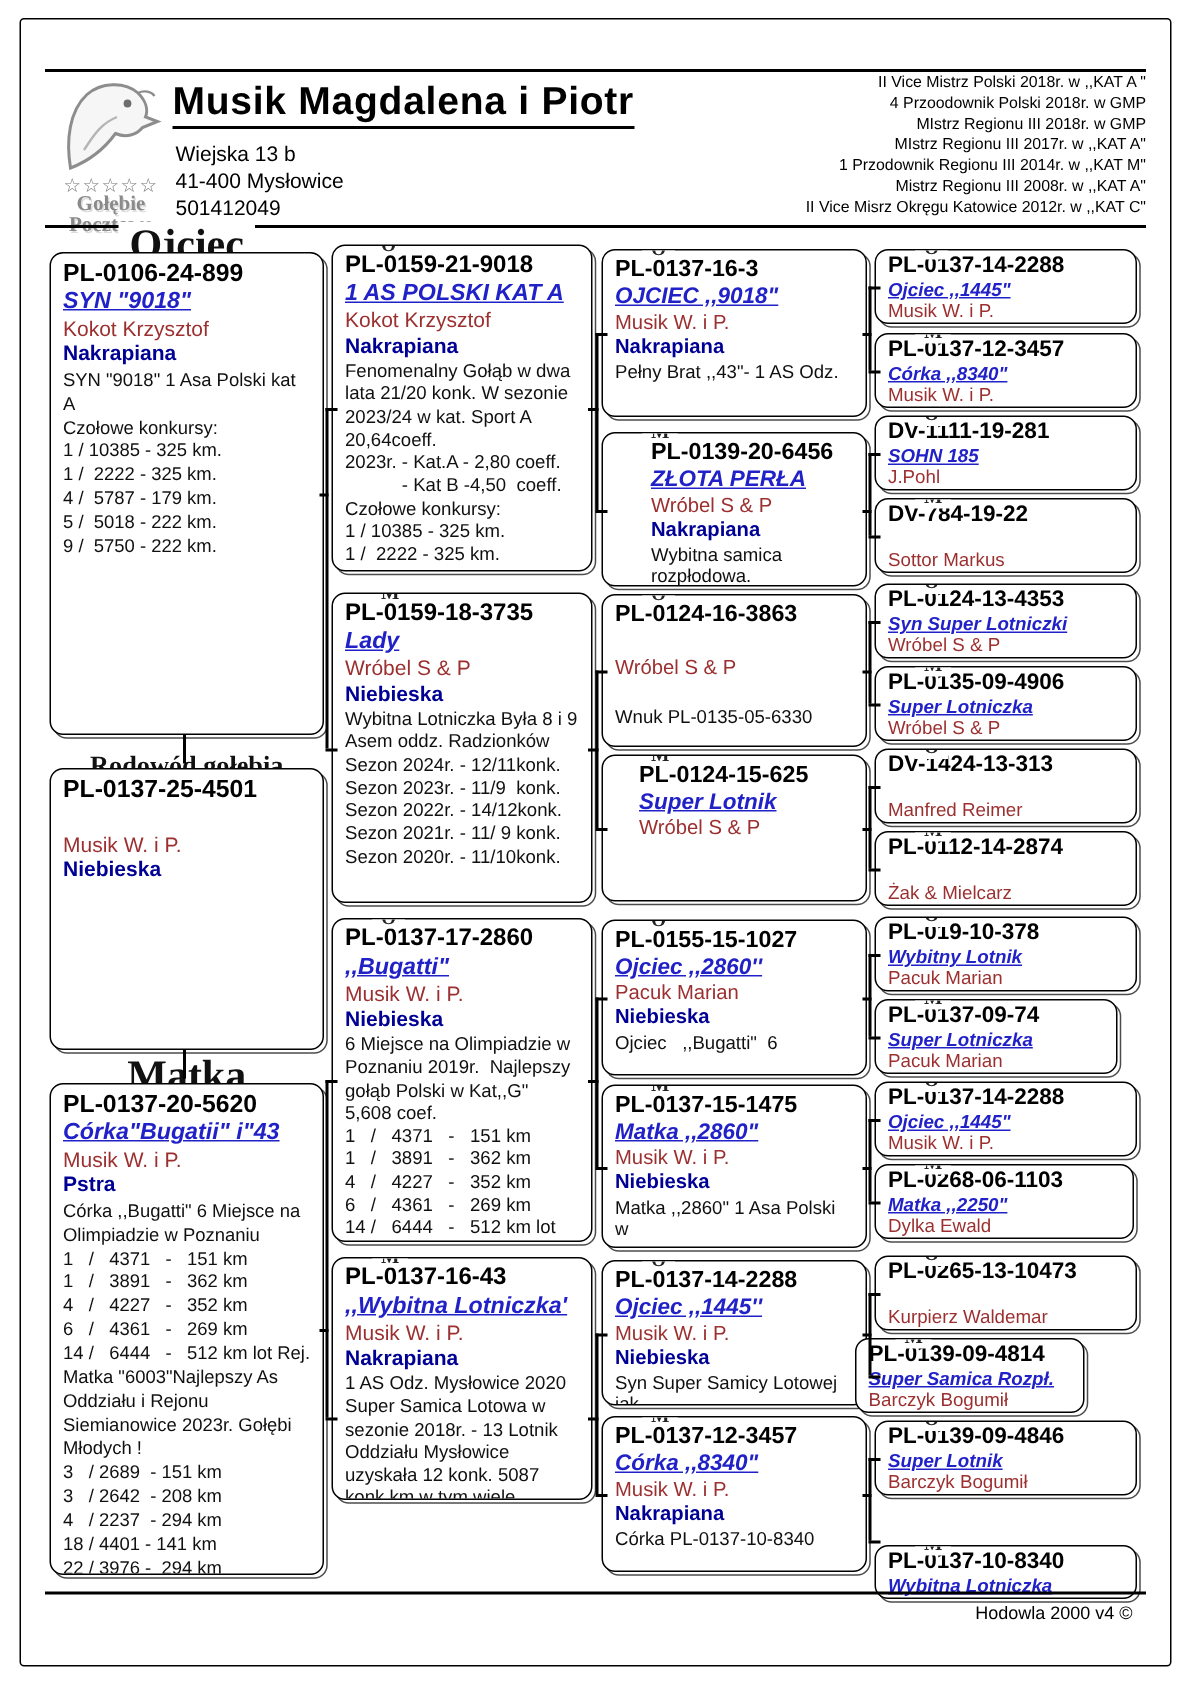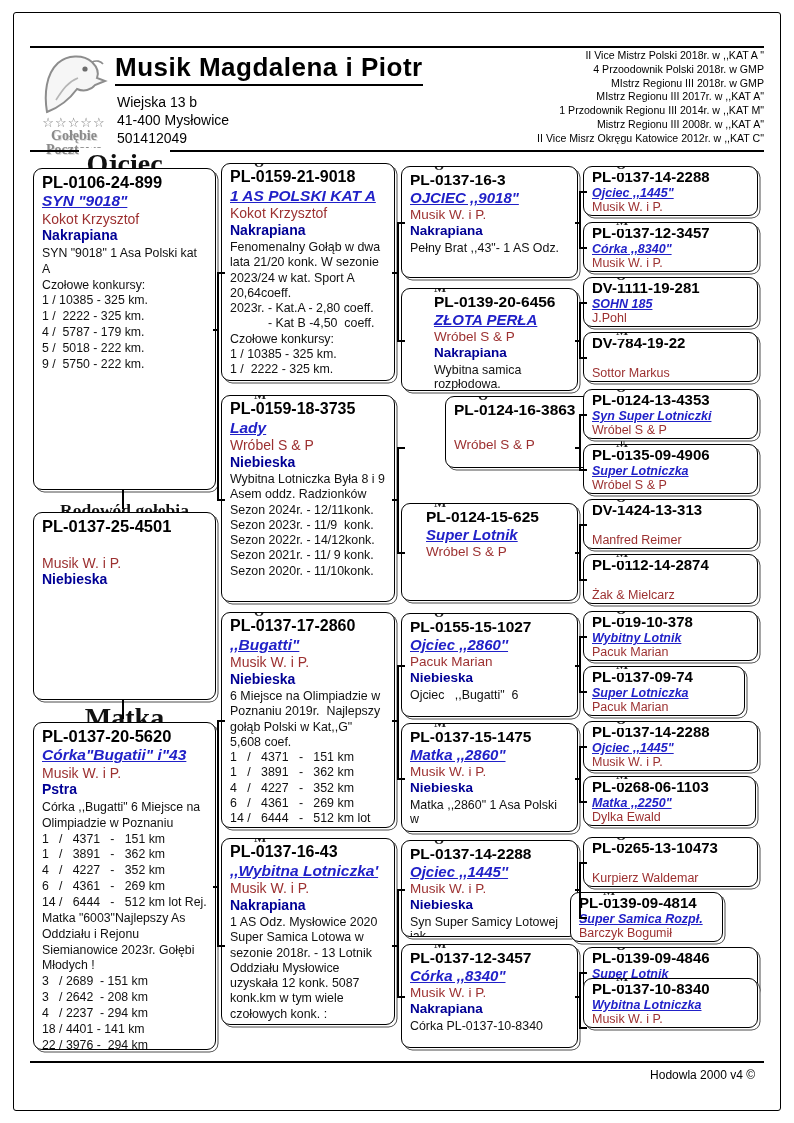--- a/index.html
+++ b/index.html
@@ -151,21 +151,21 @@
       <div class="pname">,,Bugatti"</div>
       <div class="owner">Musik W. i P.</div>
       <div class="plum">Niebieska</div>
       <div class="desc">6 Miejsce na Olimpiadzie w Poznaniu 2019r.  Najlepszy gołąb Polski w Kat,,G"  5,608 coef.
 1   /   4371   -   151 km
 1   /   3891   -   362 km
 4   /   4227   -   352 km
 6   /   4361   -   269 km
 14 /   6444   -   512 km lot Rej.</div>
     </div>
-    <div class="pbox g2" style="left: 221px; top: 838px; width: 174px; height: 187px;">
+    <div class="pbox g2" style="left: 221px; top: 838px; width: 174px; height: 162px;">
       <span class="sexlab">M</span>
       <div class="ring">PL-0137-16-43</div>
       <div class="pname">,,Wybitna Lotniczka'</div>
       <div class="owner">Musik W. i P.</div>
       <div class="plum">Nakrapiana</div>
       <div class="desc">1 AS Odz. Mysłowice 2020 Super Samica Lotowa w sezonie 2018r. - 13 Lotnik Oddziału Mysłowice uzyskała 12 konk. 5087 konk.km w tym wiele czołowych konk. :
 2   /   4361   -   269 km
 2   /   4491   -   269 km
 2   /   6189   -   516 km lot rej.</div>
     </div>
@@ -178,21 +178,21 @@
       <div class="desc">Pełny Brat ,,43"- 1 AS Odz.</div>
     </div>
     <div class="pbox g3" style="left: 401px; top: 288px; width: 177px; height: 103px; padding-left: 32px;">
       <span class="sexlab">M</span>
       <div class="ring">PL-0139-20-6456</div>
       <div class="pname">ZŁOTA PERŁA</div>
       <div class="owner">Wróbel S &amp; P</div>
       <div class="plum">Nakrapiana</div>
       <div class="desc">Wybitna samica rozpłodowa.</div>
     </div>
-    <div class="pbox g3" style="left: 401px; top: 396px; width: 177px; height: 72px; margin-left: 44px;">
+    <div class="pbox g3" style="left: 401px; top: 396px; width: 177px; height: 102px;">
       <span class="sexlab">O</span>
       <div class="ring">PL-0124-16-3863</div>
       <div class="pname"></div>
       <div class="owner">Wróbel S &amp; P</div>
       <div class="plum"></div>
       <div class="desc">Wnuk PL-0135-05-6330</div>
     </div>
     <div class="pbox g3" style="left: 401px; top: 503px; width: 177px; height: 98px; padding-left: 24px;">
       <span class="sexlab">M</span>
       <div class="ring">PL-0124-15-625</div>
@@ -316,21 +316,21 @@
       <div class="ring">PL-0139-09-4814</div>
       <div class="pname">Super Samica Rozpł.</div>
       <div class="owner">Barczyk Bogumił</div>
     </div>
     <div class="pbox g4" style="left: 583px; top: 947px; width: 175px; height: 50px;">
       <span class="sexlab">O</span>
       <div class="ring">PL-0139-09-4846</div>
       <div class="pname">Super Lotnik</div>
       <div class="owner">Barczyk Bogumił</div>
     </div>
-    <div class="pbox g4" style="left: 583px; top: 978px; width: 175px; height: 50px;">
+    <div class="pbox g4" style="left: 583px; top: 1030px; width: 175px; height: 36px;">
       <span class="sexlab">M</span>
       <div class="ring">PL-0137-10-8340</div>
       <div class="pname">Wybitna Lotniczka</div>
       <div class="owner">Musik W. i P.</div>
     </div>
     <div class="conn" style="left: 217px; top: 272px; width: 2px; height: 227px;"></div>
     <div class="conn" style="left: 213px; top: 329px; width: 6px; height: 2px;"></div>
     <div class="conn" style="left: 217px; top: 272px; width: 8px; height: 2px;"></div>
     <div class="conn" style="left: 217px; top: 499px; width: 8px; height: 2px;"></div>
     <div class="conn" style="left: 217px; top: 720px; width: 2px; height: 225px;"></div>

